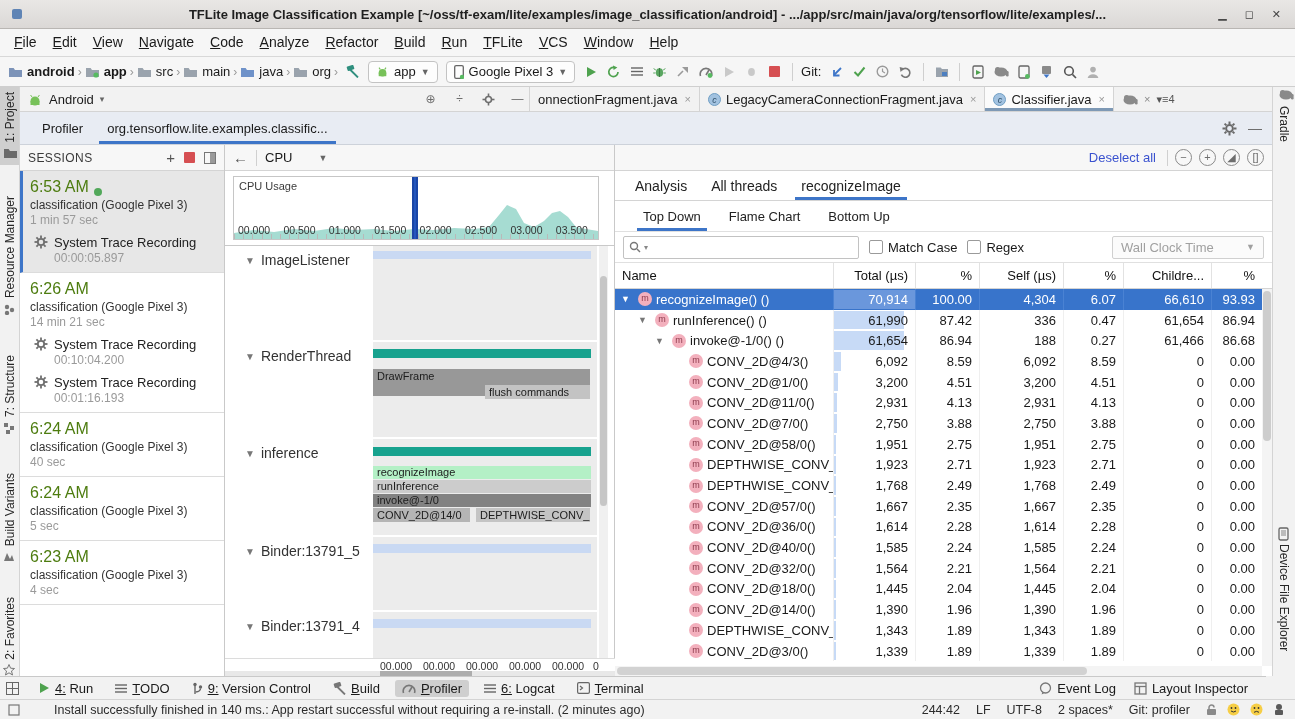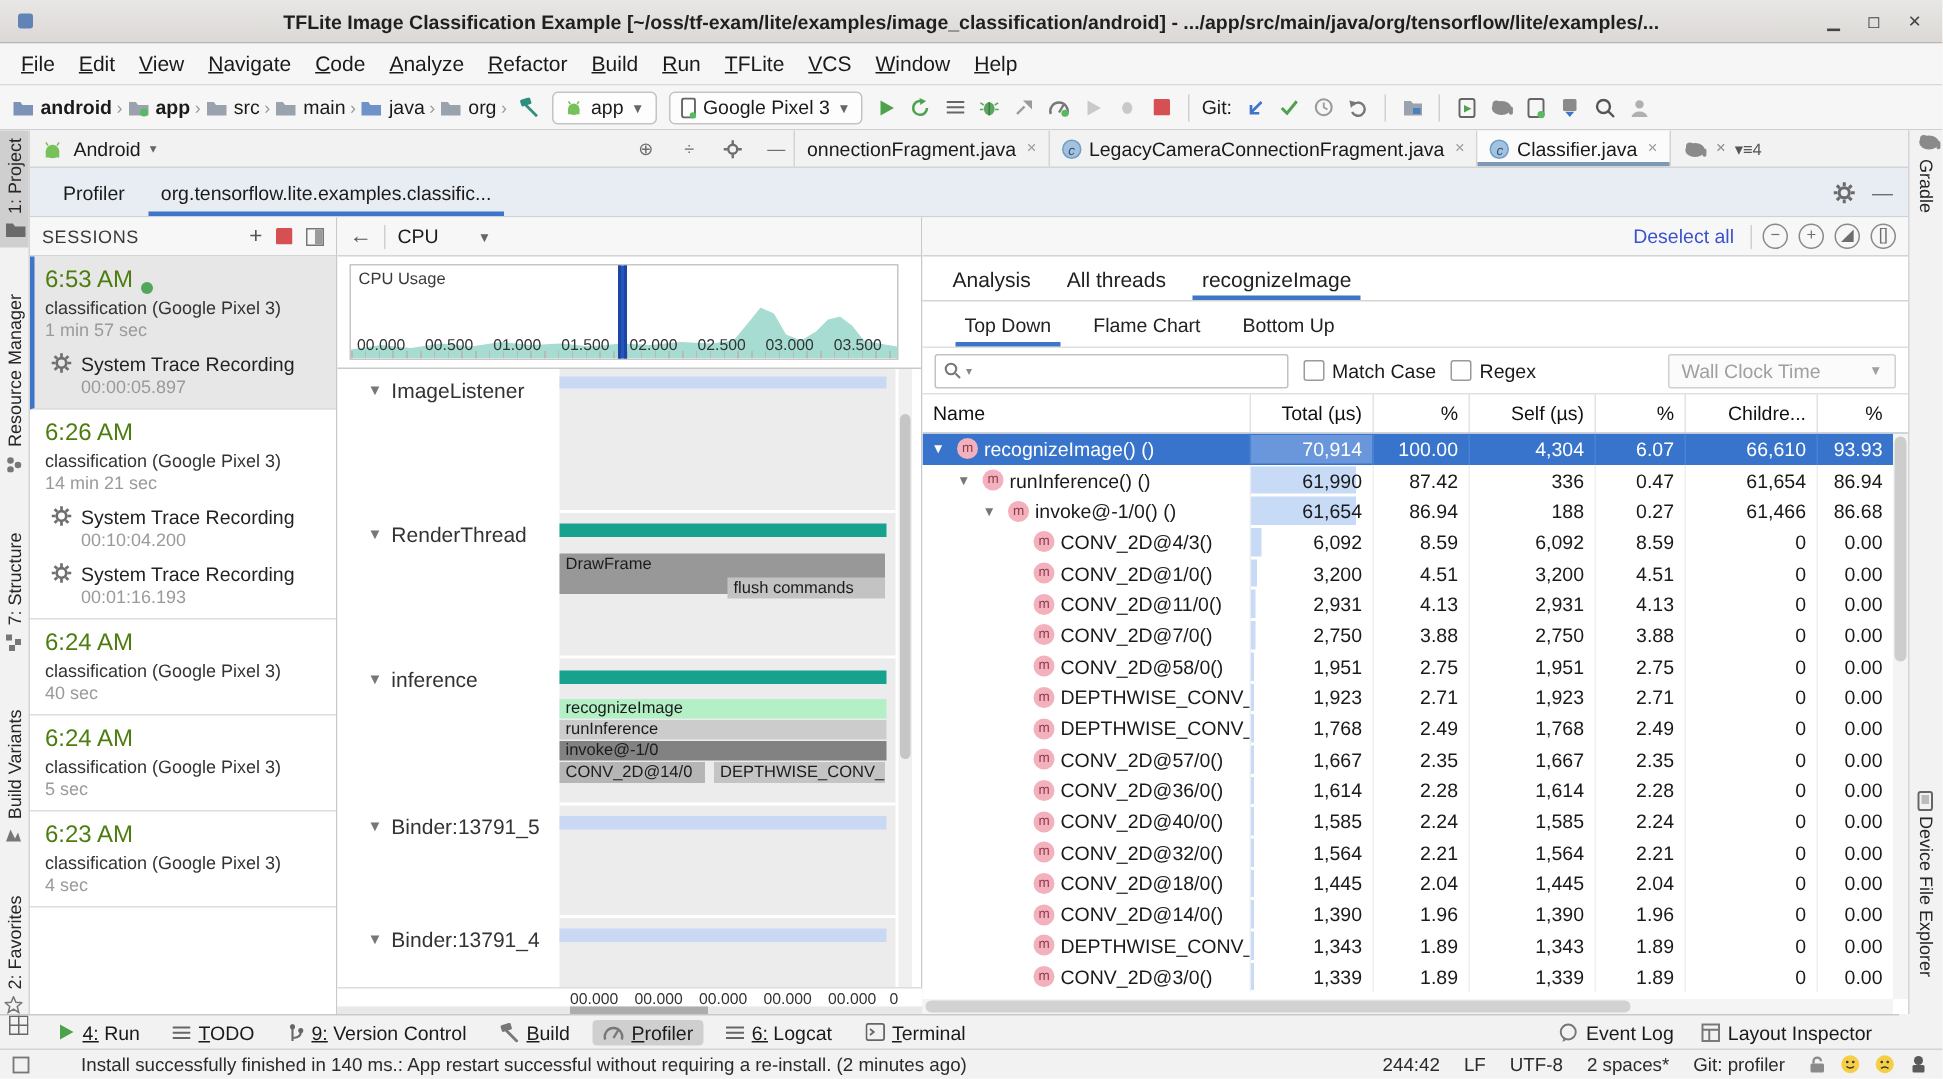--- a/index.html
+++ b/index.html
@@ -144,21 +144,21 @@
   .trow.sel .fillbar { background:#6a97dc; }
   .m-ic { width:14px; height:14px; min-width:14px; border-radius:50%; background:#f3b0bd; color:#8d3a4c; font-size:9px; line-height:13px; text-align:center; margin:0 4px; }
   .r-ar { width:13px; min-width:13px; font-size:9px; color:#777; }
   .trow.sel .r-ar { color:#fff; }
   #tb-vsb { position:absolute; right:0; top:0; width:10px; bottom:10px; background:#f4f4f4; }
   #tb-vsb .th { position:absolute; left:1px; width:8px; top:2px; height:150px; background:#cdcdcd; border-radius:4px; }
   #tb-hsb { position:absolute; left:0; bottom:0; height:10px; right:10px; background:#f4f4f4; }
   #tb-hsb .th { position:absolute; left:2px; top:1px; height:8px; width:470px; background:#d2d2d2; border-radius:4px; }
 
   
-  #toolbar2 { position:absolute; left:0; top:676px; width:1266px; height:23px; background:#f2f2f2; border-top:1px solid #c9c9c9; display:flex; font-size:13px; }
+  #toolbar2 { position:absolute; left:0; top:676px; width:1266px; height:23px; background:#f2f2f2; border-top:1px solid #c9c9c9; display:flex; align-items:center; font-size:13px; }
   #toolbar2 .grid-ic { margin:0 12px 0 6px; }
   .bitem { display:flex; align-items:center; gap:5px; padding:1px 7px; margin-right:8px; border-radius:3px; }
   .bitem.sel { background:#cfcfcf; }
   .bitem .lb::first-letter { text-decoration:underline; }
   #toolbar2 .sp { flex:1; }
   .britem { display:flex; align-items:center; gap:5px; margin-right:18px; }
 
   #statusbar { position:absolute; left:0; top:699px; width:1295px; height:20px; background:#f2f2f2; border-top:1px solid #d4d4d4; display:flex; align-items:center; font-size:12.5px; color:#2b2b2b; }
   #statusbar .msg { margin-left:24px; }
   #statusbar .sp { flex:1; }

